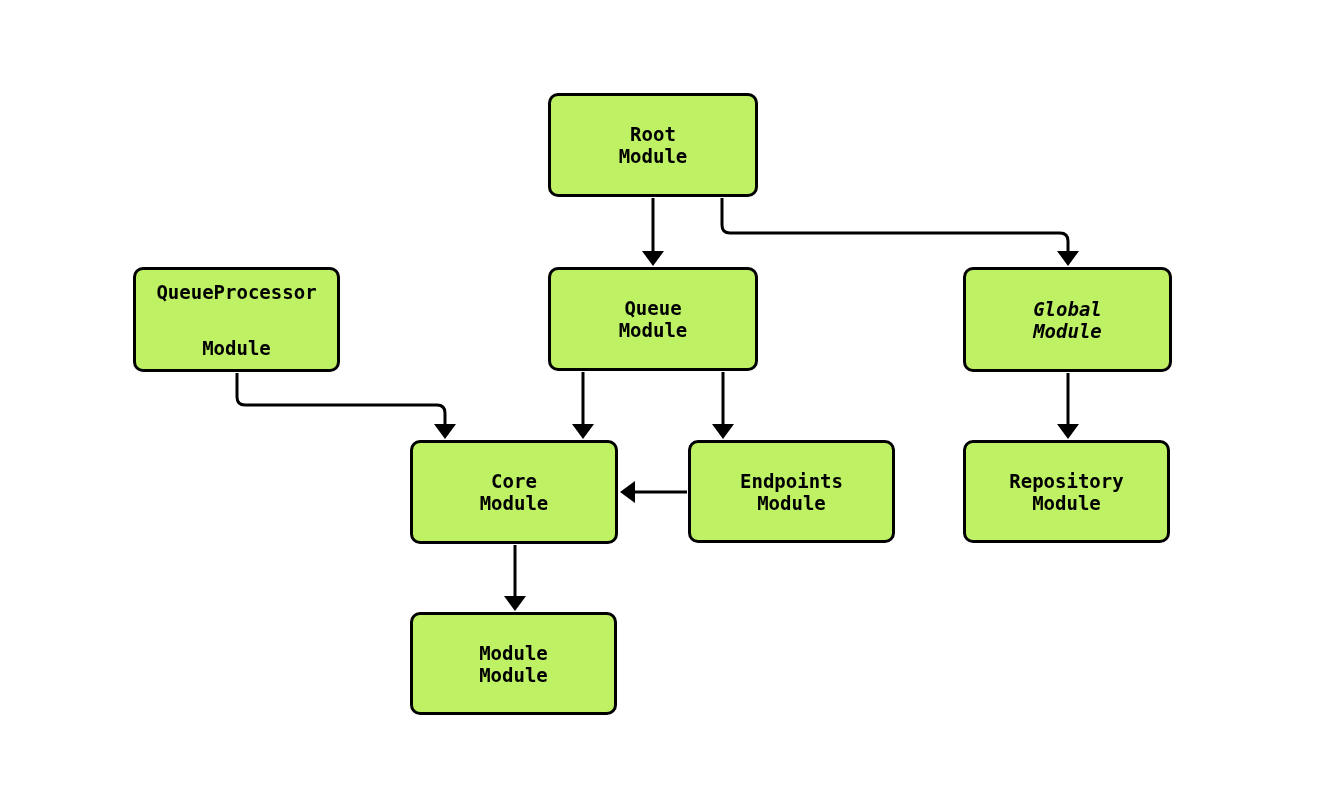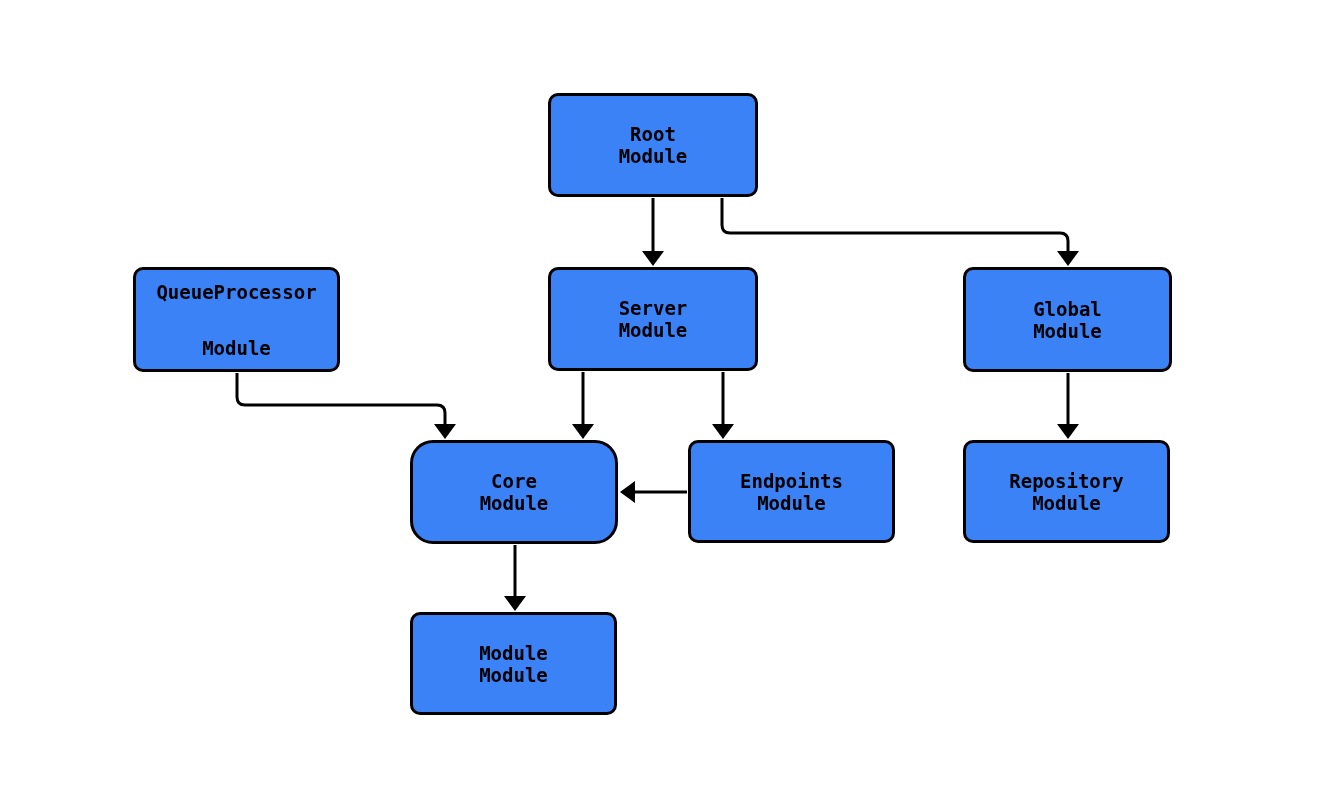--- a/index.html
+++ b/index.html
@@ -27,39 +27,39 @@
     stroke: #000000;
     stroke-width: 3;
   }
   .edges-layer polygon {
     fill: #000000;
     stroke: none;
   }
   .node {
     position: absolute;
     box-sizing: border-box;
-    background: #3b82f6;
+    background: #bef264;
     border: 3px solid #000000;
     border-radius: 10px;
     display: flex;
     flex-direction: column;
     align-items: center;
     justify-content: center;
     font-weight: bold;
     font-size: 19px;
     line-height: 22px;
     color: #000000;
     text-align: center;
     letter-spacing: 0px;
   }
   .n-root          { left: 548px; top:  93px; width: 210px; height: 104px; }
   .n-queueprocessor{ left: 133px; top: 267px; width: 207px; height: 105px; gap: 34px; }
   .n-server        { left: 548px; top: 267px; width: 210px; height: 104px; }
-  .n-global        { left: 963px; top: 267px; width: 209px; height: 105px; }
-  .n-core          { left: 410px; top: 440px; width: 208px; height: 104px; border-radius: 23px; }
+  .n-global        { left: 963px; top: 267px; width: 209px; height: 105px; font-style: italic; }
+  .n-core          { left: 410px; top: 440px; width: 208px; height: 104px; }
   .n-endpoints     { left: 688px; top: 440px; width: 207px; height: 103px; }
   .n-repository    { left: 963px; top: 440px; width: 207px; height: 103px; }
   .n-queue         { left: 410px; top: 612px; width: 207px; height: 103px; }
 </style>
 </head>
 <body>
 
 <div class="canvas">
 
   <svg class="edges-layer" viewBox="0 0 1337 809" xmlns="http://www.w3.org/2000/svg">
@@ -109,21 +109,21 @@
     <span>Root</span>
     <span>Module</span>
   </div>
 
   <div class="node n-queueprocessor">
     <span>QueueProcessor</span>
     <span>Module</span>
   </div>
 
   <div class="node n-server">
-    <span>Server</span>
+    <span>Queue</span>
     <span>Module</span>
   </div>
 
   <div class="node n-global">
     <span>Global</span>
     <span>Module</span>
   </div>
 
   <div class="node n-core">
     <span>Core</span>

